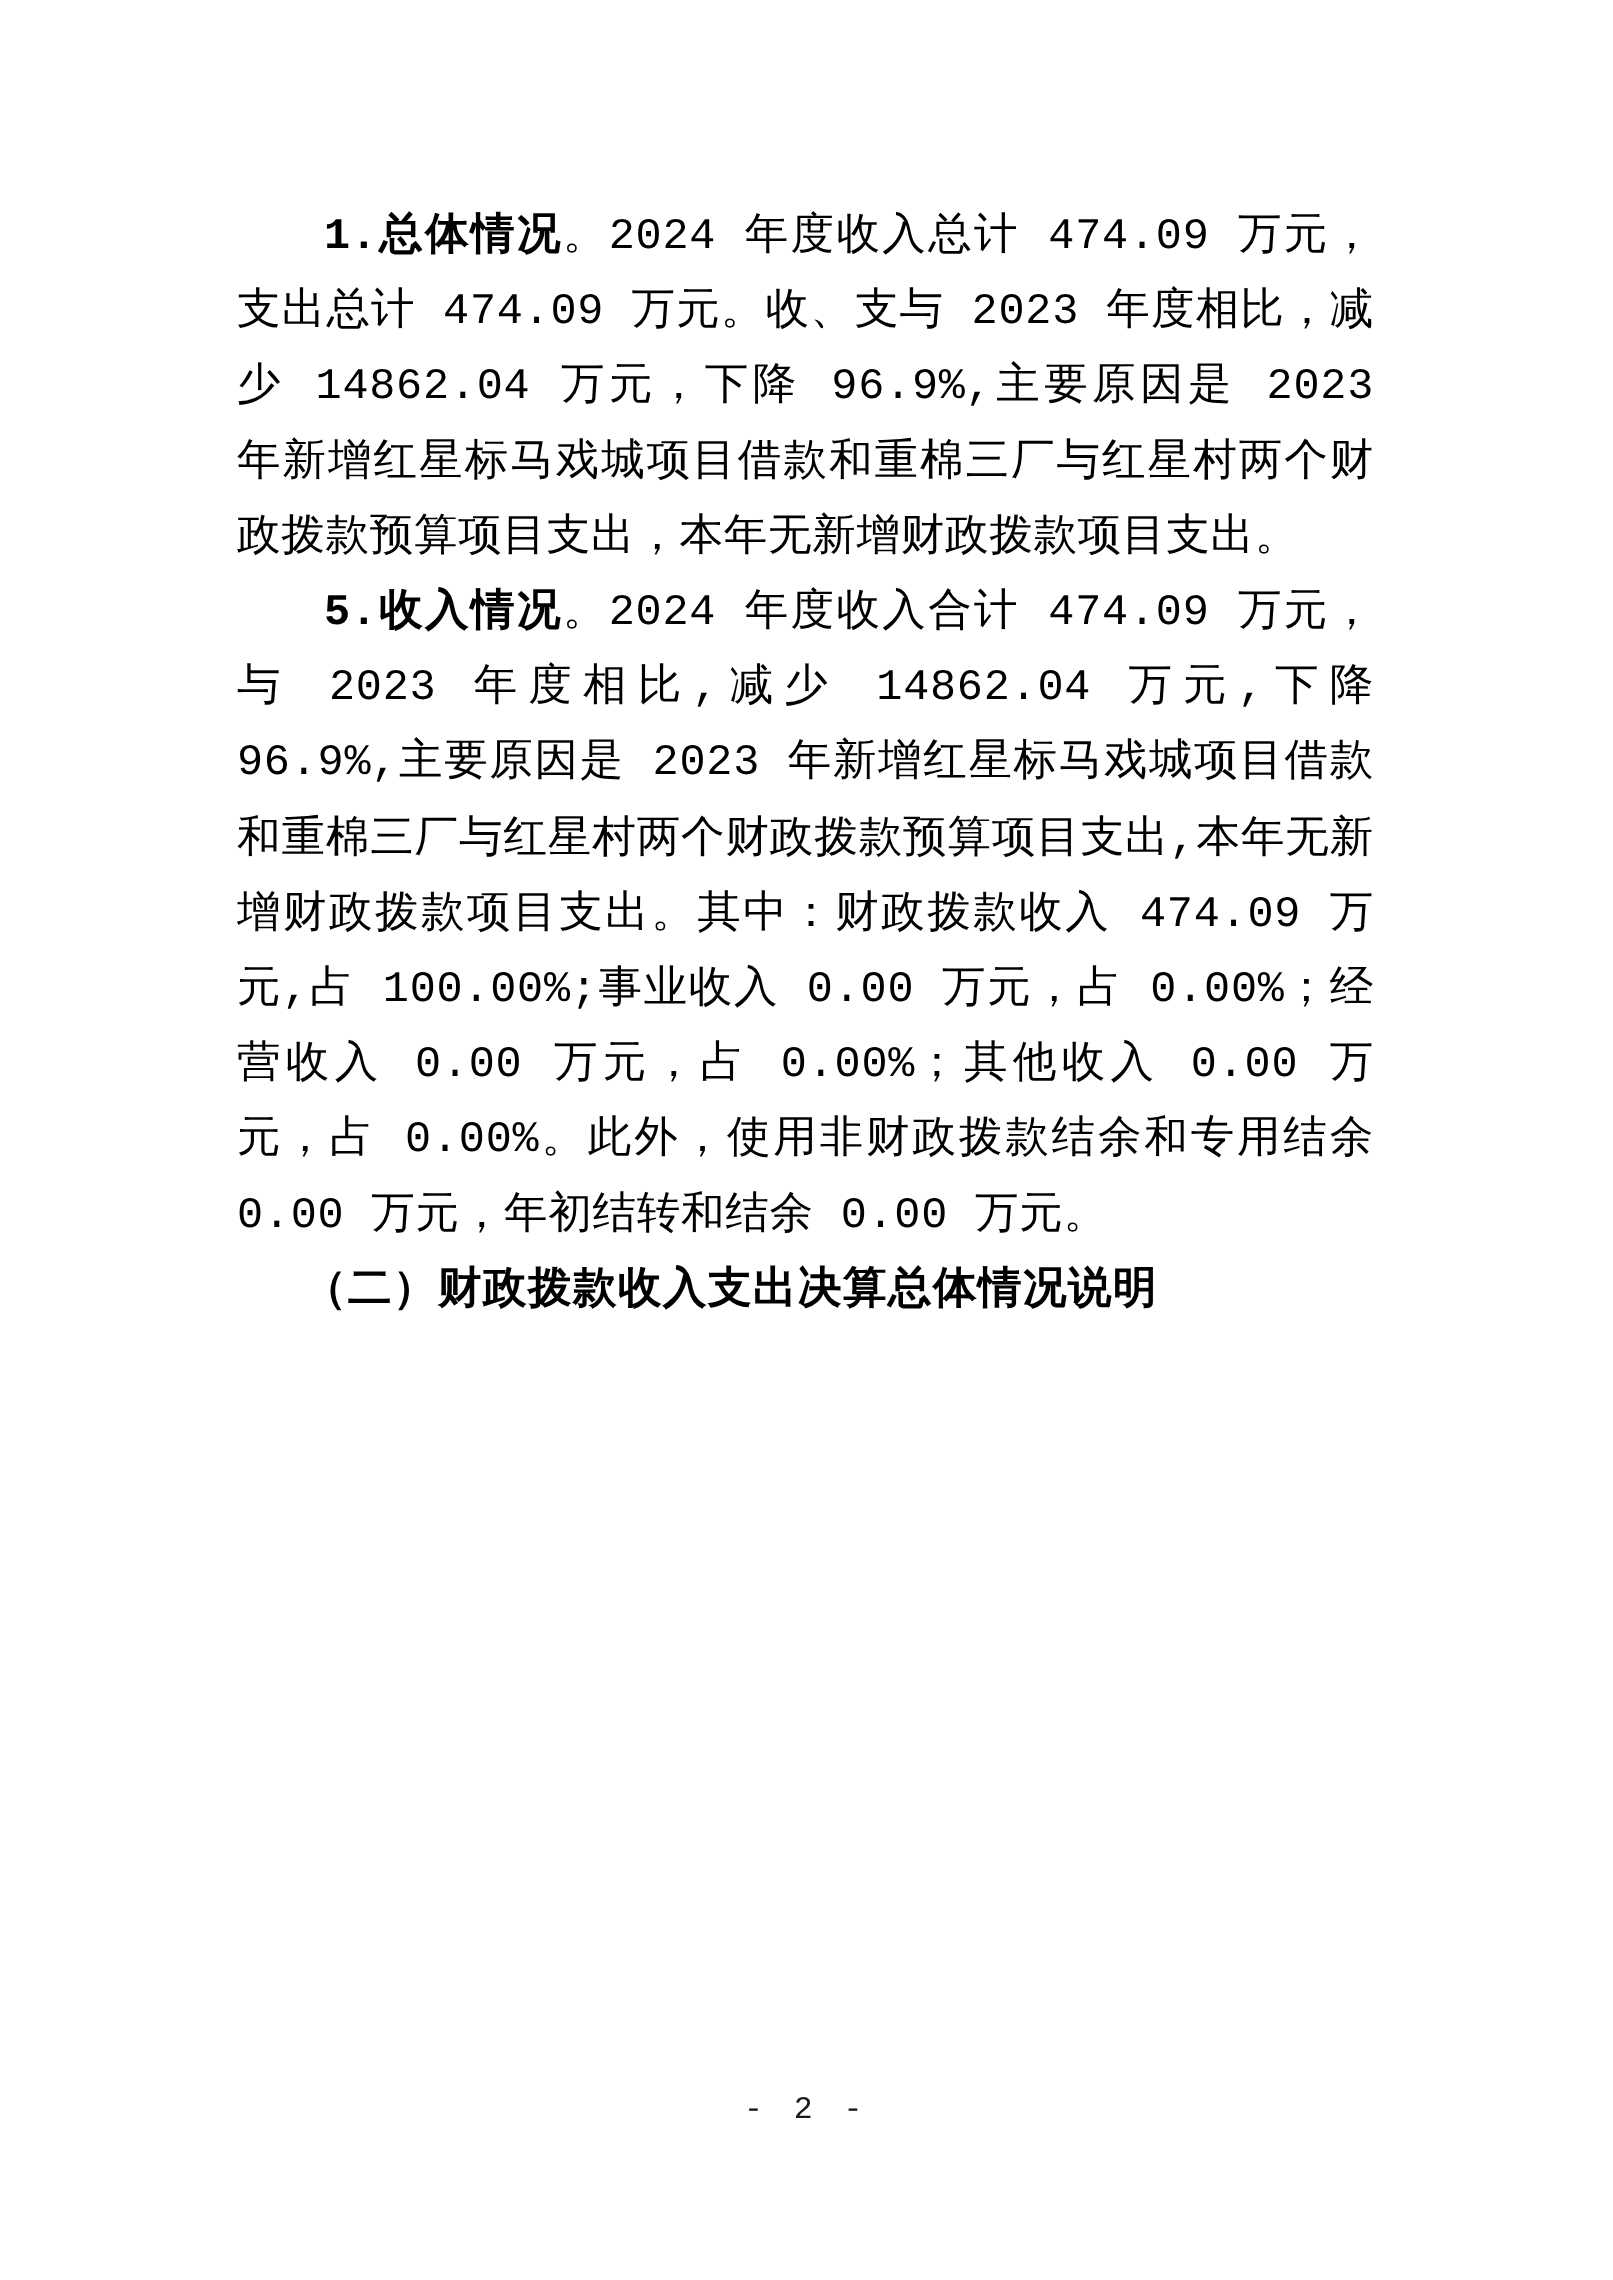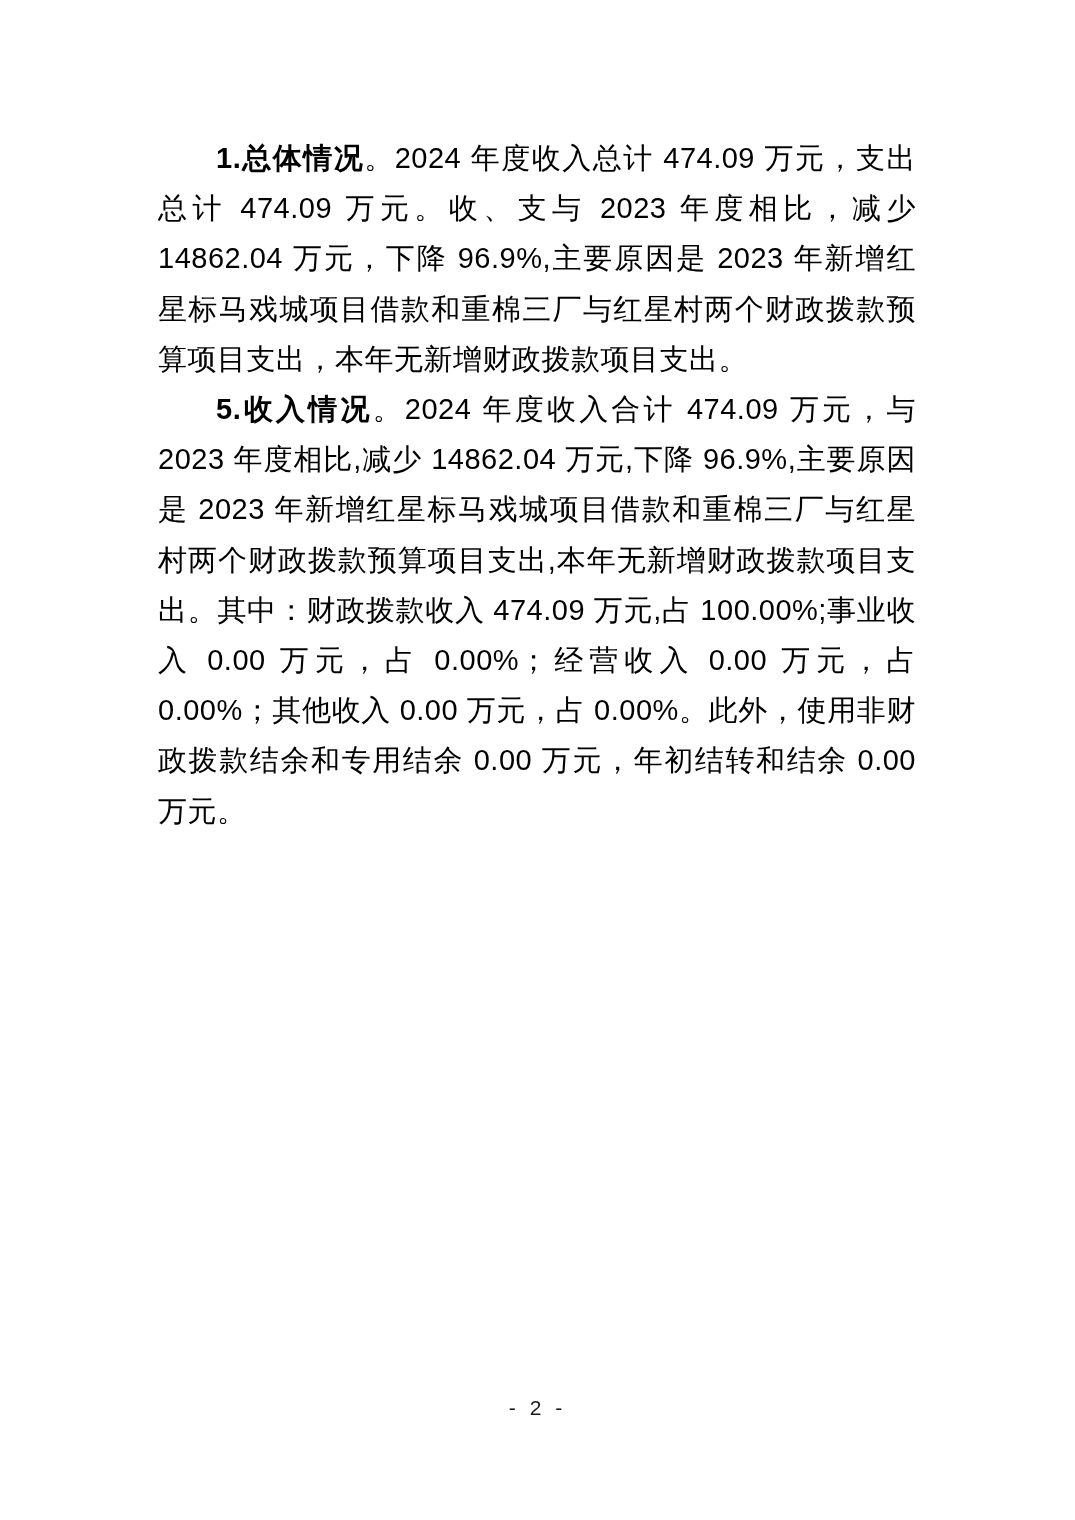--- a/index.html
+++ b/index.html
@@ -6,21 +6,21 @@
     margin: 0;
     padding: 0;
     background: #ffffff;
   }
   .page {
     position: relative;
     width: 1075px;
     height: 1520px;
     background: #ffffff;
     color: #000000;
-    font-family: Liberation Sans, sans-serif;
+    font-family: Liberation Mono, monospace;
     overflow: hidden;
   }
   .content {
     position: absolute;
     left: 158px;
     top: 133px;
     width: 758px;
   }
   .body-para {
     margin: 0;
@@ -59,19 +59,20 @@
 
 <div class="page">
   <div class="content">
 
     <p class="body-para"><span class="para-label">1.总体情况</span><span>。2024 年度收入总计 474.09 万元，支出总计 474.09 万元。收、支与 2023 年度相比，减少 14862.04 万元，下降 96.9%,主要原因是 2023 年新增红星标马戏城项目借款和重棉三厂与红星村两个财政拨款预算项目支出，本年无新增财政拨款项目支出。</span></p>
 
     <p class="body-para"><span class="para-label">5.收入情况</span><span>。2024 年度收入合计 474.09 万元，与 2023 年度相比,减少 14862.04 万元,下降 96.9%,主要原因是 2023 年新增红星标马戏城项目借款和重棉三厂与红星村两个财政拨款预算项目支出,本年无新增财政拨款项目支出。其中：财政拨款收入 474.09 万元,占 100.00%;事业收入 0.00 万元，占 0.00%；经营收入 0.00 万元，占 0.00%；其他收入 0.00 万元，占 0.00%。此外，使用非财政拨款结余和专用结余 0.00 万元，年初结转和结余 0.00 万元。</span></p>
 
 
 
+    <p class="section-heading">（二）财政拨款收入支出决算总体情况说明</p>
 
   </div>
 
   <div class="page-footer">
     <span class="page-number">- 2 -</span>
   </div>
 </div>
 
 </body></html>

